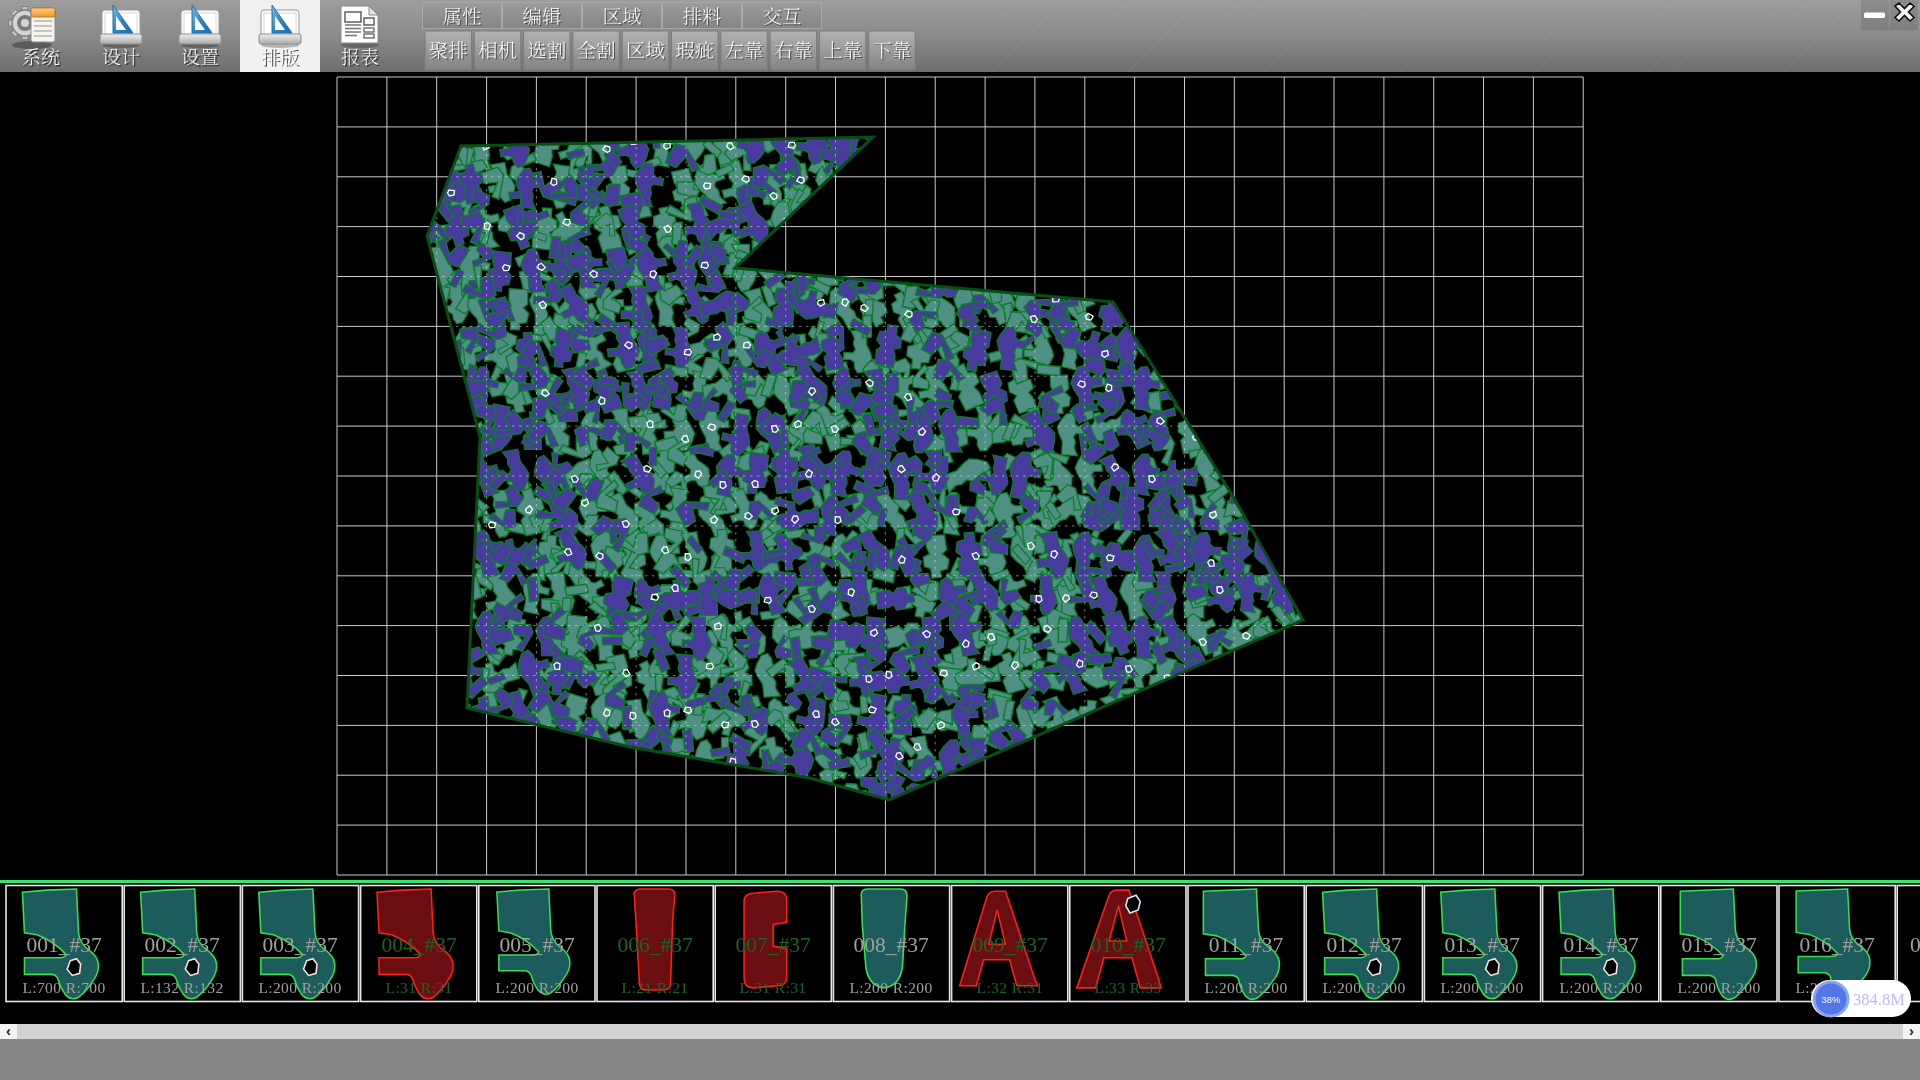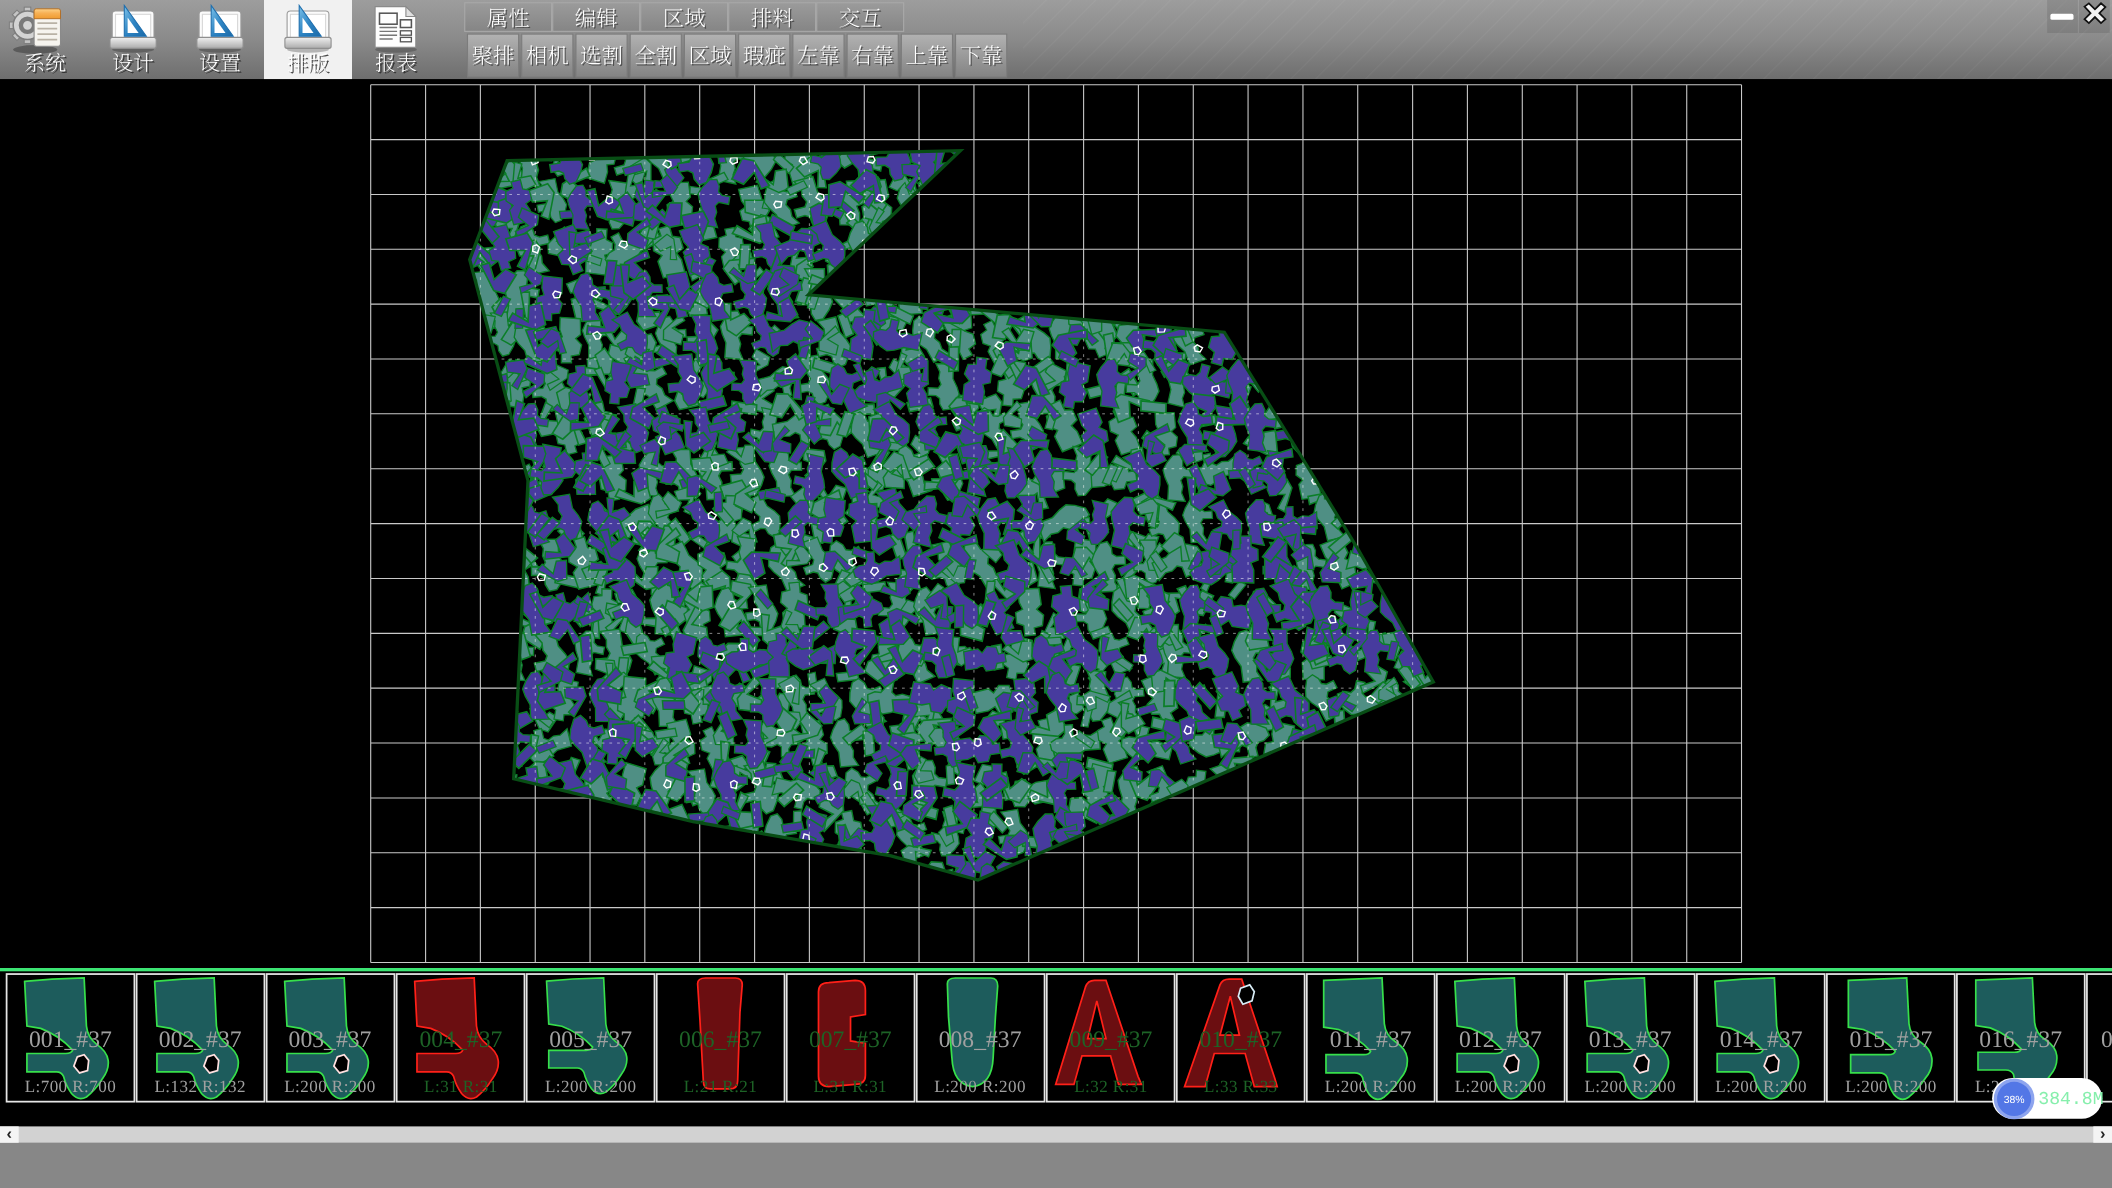--- a/index.html
+++ b/index.html
@@ -1599,13 +1599,13 @@
 <div class="abs" style="top:1024px;left:0;width:1920px;height:15px;background:#d2d2d2"></div>
 <div class="abs" style="top:1024px;left:0;width:17px;height:15px;background:#f4f4f4;color:#222;font-size:15px;font-weight:bold;line-height:14px;text-align:center">‹</div>
 <div class="abs" style="top:1024px;left:1903px;width:17px;height:15px;background:#f4f4f4;color:#222;font-size:15px;font-weight:bold;line-height:14px;text-align:center">›</div>
 <div class="abs" style="top:1039px;left:0;width:1920px;height:41px;background:#878787"></div>
 <div class="abs" style="top:980px;left:1811px;width:100px;height:37px;background:#fff;border-radius:19px"></div>
 <svg class="abs" style="top:979px;left:1810px" width="42" height="42">
       <circle cx="21" cy="20" r="18.5" fill="#8da4ee"></circle>
       <circle cx="21" cy="20" r="15.5" fill="#5377e6"></circle>
       <text x="21" y="23.5" font-size="9.5" fill="#fff" text-anchor="middle" font-family="Liberation Sans">38%</text>
     </svg>
-<div class="abs" style="top:990px;left:1853px;width:58px;font-size:16.5px;color:#86efac;font-family:Liberation Mono, monospace">384.8M</div>
+<div class="abs" style="top:990px;left:1853px;width:58px;font-size:16.5px;color:#c4b5fd;font-family:Liberation Serif, serif">384.8M</div>
 </div>
 </body></html>

